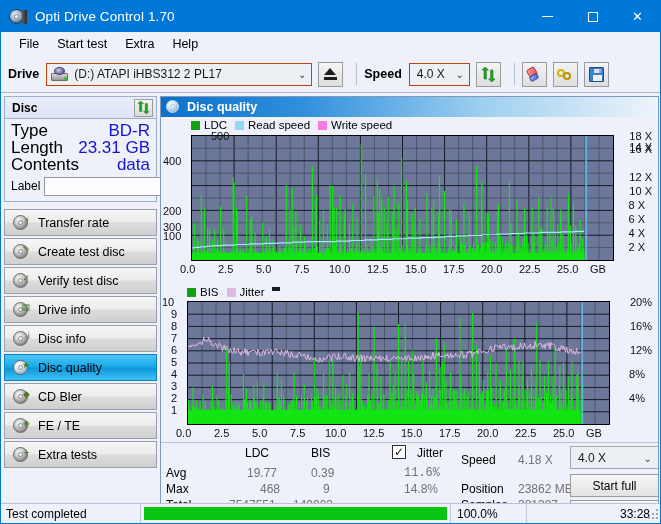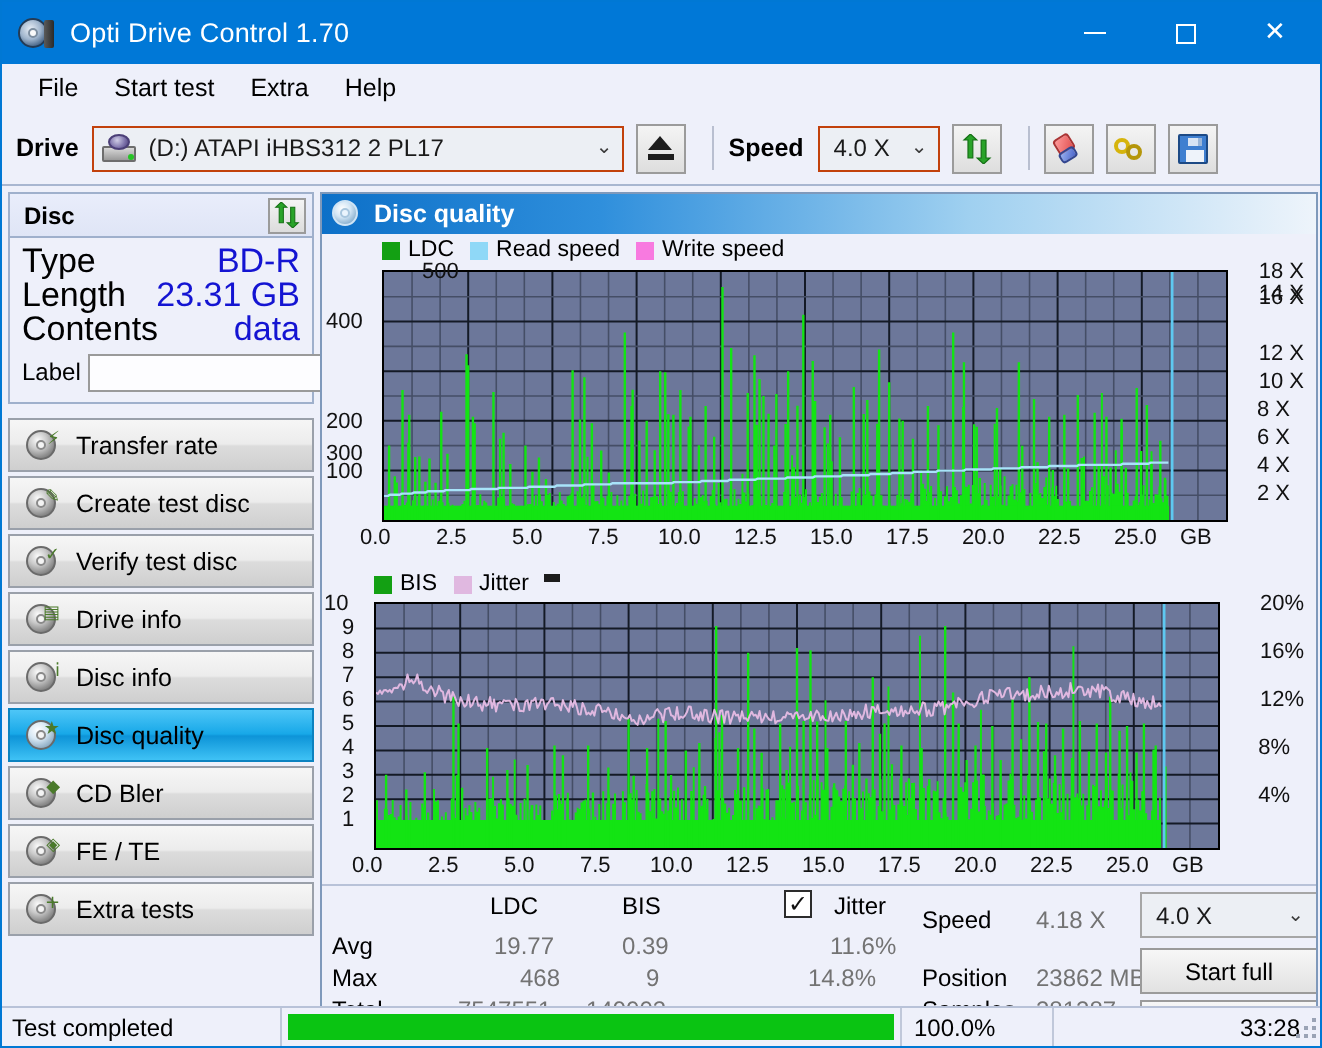--- a/index.html
+++ b/index.html
@@ -781,21 +781,21 @@
         <div class="st h" style="left:150px; top:3px;">BIS</div>
 
         <div id="jitter-check" style="left:231px; top:2px;">
           <span class="tick">✓</span>
         </div>
         <div class="st h" style="left:256px; top:3px;">Jitter</div>
 
         <div class="st k" style="left:5px; top:23px;">Avg</div>
         <div class="st v" style="left:86px; top:23px;">19.77</div>
         <div class="st v" style="left:150px; top:23px;">0.39</div>
-        <div class="st v" style="left:254px; top:23px;">11.6%</div>
+        <div class="st v" style="left:243px; top:23px;font-family:Liberation Mono, monospace;">11.6%</div>
 
         <div class="st k" style="left:5px; top:39px;">Max</div>
         <div class="st v" style="left:99px; top:39px;">468</div>
         <div class="st v" style="left:162px; top:39px;">9</div>
         <div class="st v" style="left:243px; top:39px;">14.8%</div>
 
         <div class="st k" style="left:5px; top:55px;">Total</div>
         <div class="st v" style="left:68px; top:55px;">7547551</div>
         <div class="st v" style="left:132px; top:55px;">149003</div>
 

